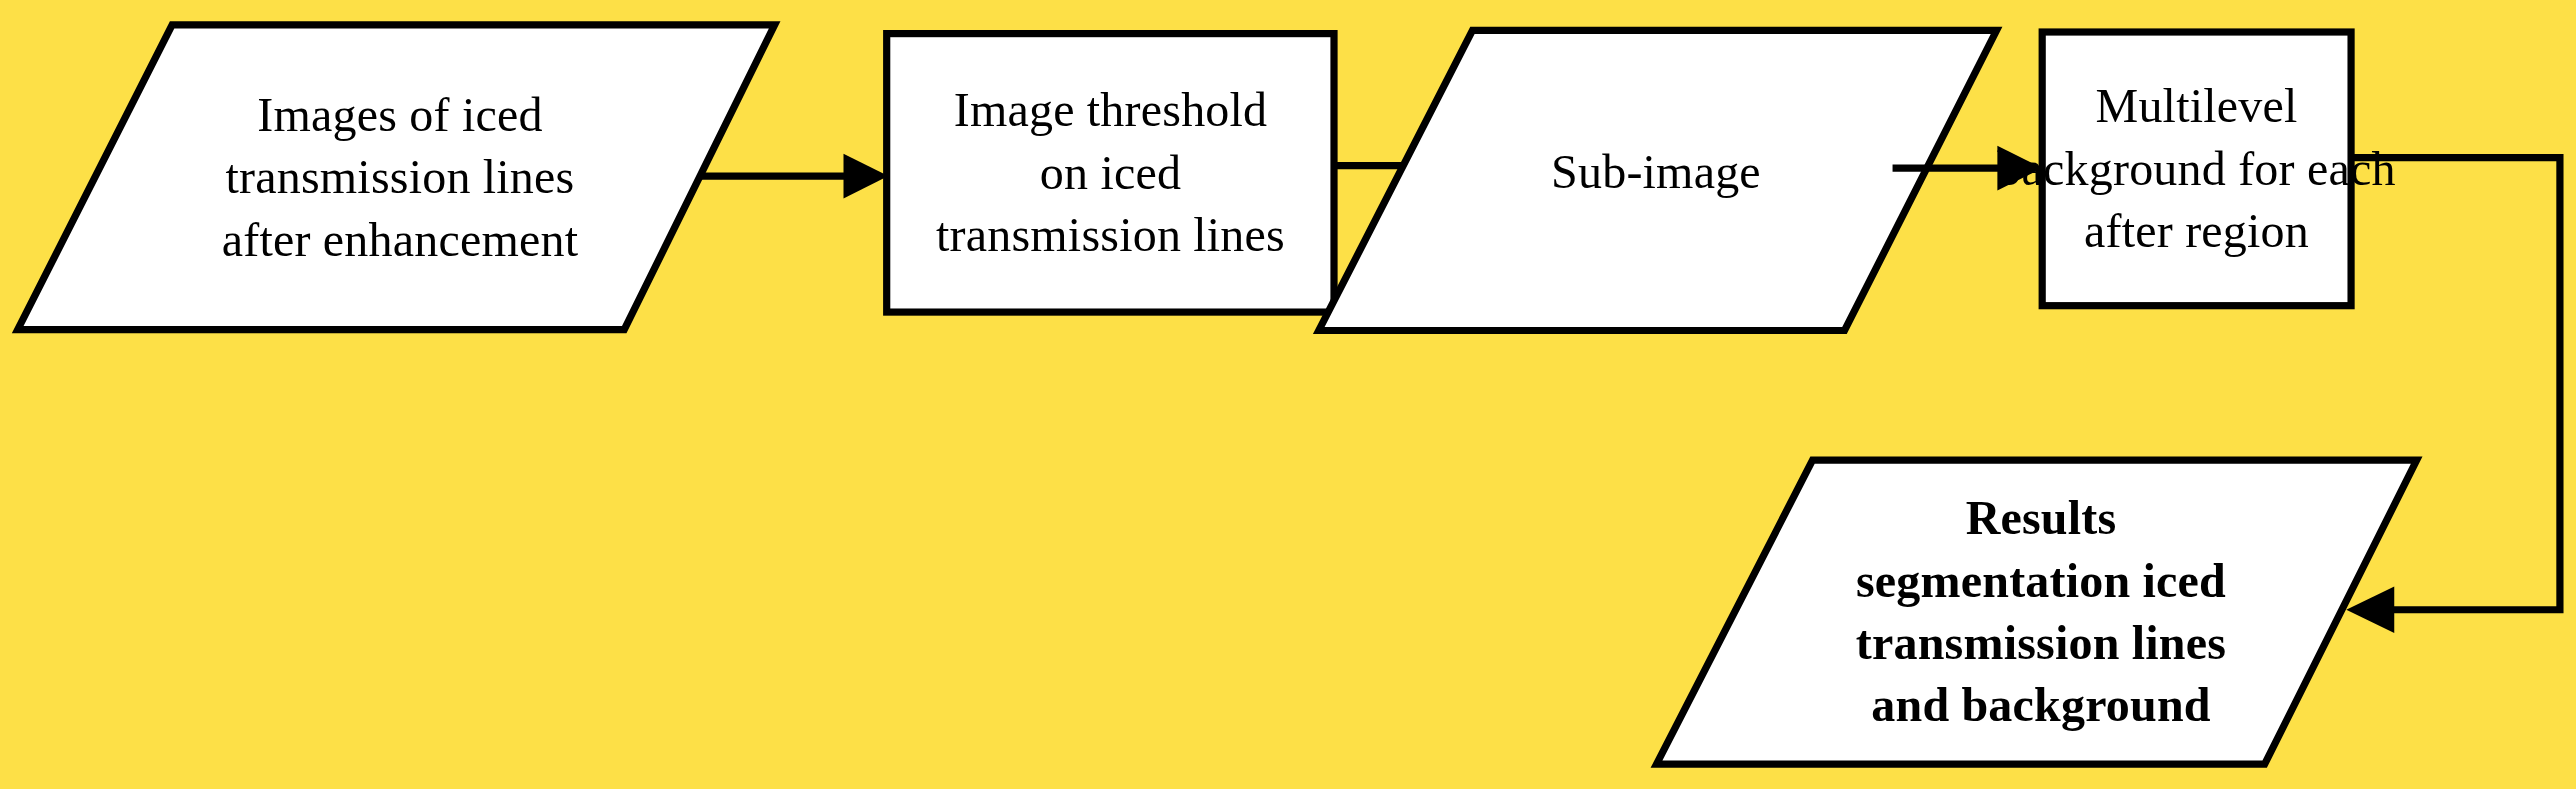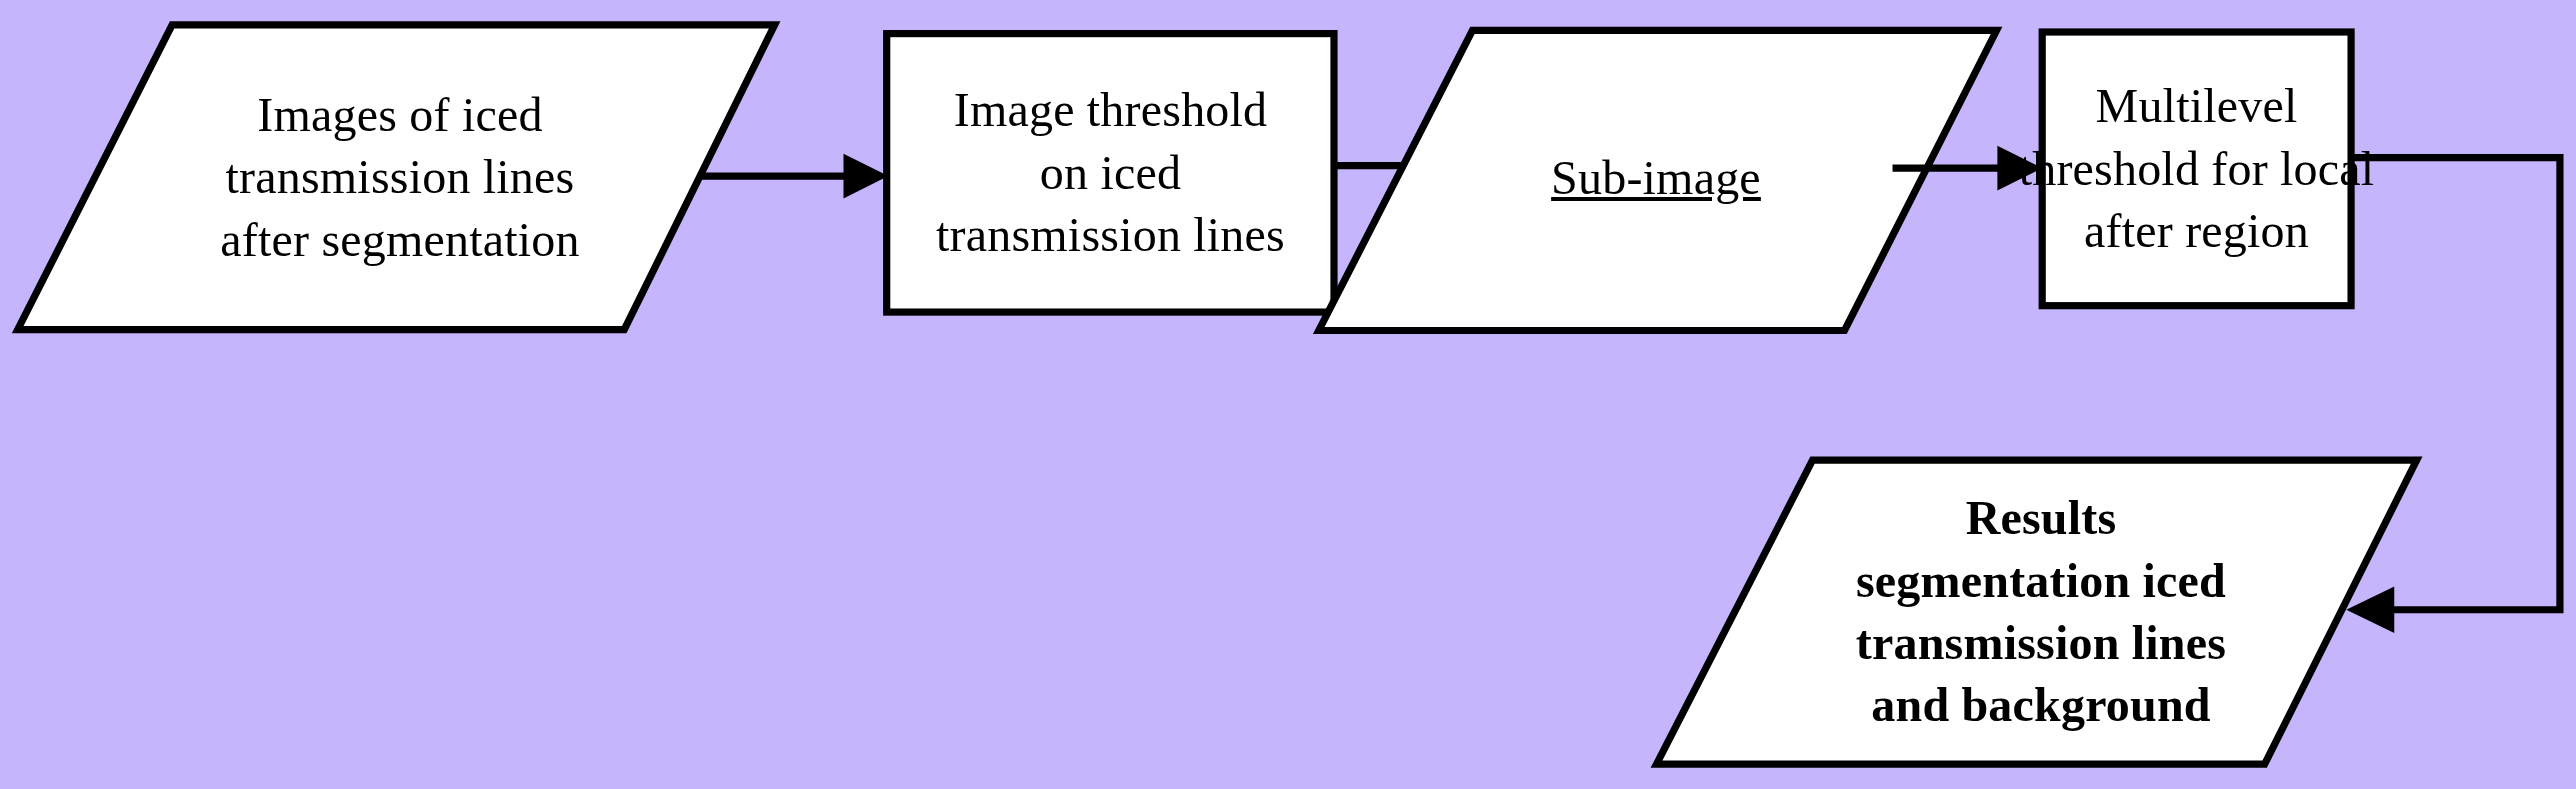--- a/index.html
+++ b/index.html
@@ -8,21 +8,21 @@
     padding: 0;
     background: #ffffff;
   }
   body {
     font-family: "Liberation Serif", "DejaVu Serif", serif;
   }
   #canvas {
     position: relative;
     width: 2576px;
     height: 789px;
-    background: #c4b5fd;
+    background: #fde047;
     overflow: hidden;
   }
   #flow-svg {
     position: absolute;
     left: 0;
     top: 0;
     width: 2576px;
     height: 789px;
     display: block;
   }
@@ -96,36 +96,36 @@
       <path class="connector" d="M 2938 197 L 3199 197 L 3199 762 L 2984 762"></path>
       <polygon class="arrow-head" points="2932,762 2992,733 2992,791"></polygon>
     </g>
 
     <polygon class="shape-outline" points="2265,575 3020,575 2830,955 2070,955"></polygon>
   </svg>
 
   <div class="node-label" style="left:136px; top:25px; width:528px; height:305px;">
     <span class="line">Images of iced</span>
     <span class="line">transmission lines</span>
-    <span class="line">after segmentation</span>
+    <span class="line">after enhancement</span>
   </div>
 
   <div class="node-label" style="left:887px; top:34px; width:447px; height:278px;">
     <span class="line">Image threshold</span>
     <span class="line">on iced</span>
     <span class="line">transmission lines</span>
   </div>
 
-  <div class="node-label" style="left:1432px; top:28px; width:448px; height:300px;text-decoration:underline;">
+  <div class="node-label" style="left:1432px; top:22px; width:448px; height:300px;">
     <span class="line">Sub-image</span>
   </div>
 
   <div class="node-label" style="left:2042px; top:32px; width:309px; height:274px;">
     <span class="line">Multilevel</span>
-    <span class="line">threshold for local</span>
+    <span class="line">background for each</span>
     <span class="line">after region</span>
   </div>
 
   <div class="node-label" style="left:1777px; top:460px; width:528px; height:304px;font-weight:bold;">
     <span class="line">Results</span>
     <span class="line">segmentation iced</span>
     <span class="line">transmission lines</span>
     <span class="line">and background</span>
   </div>
 

